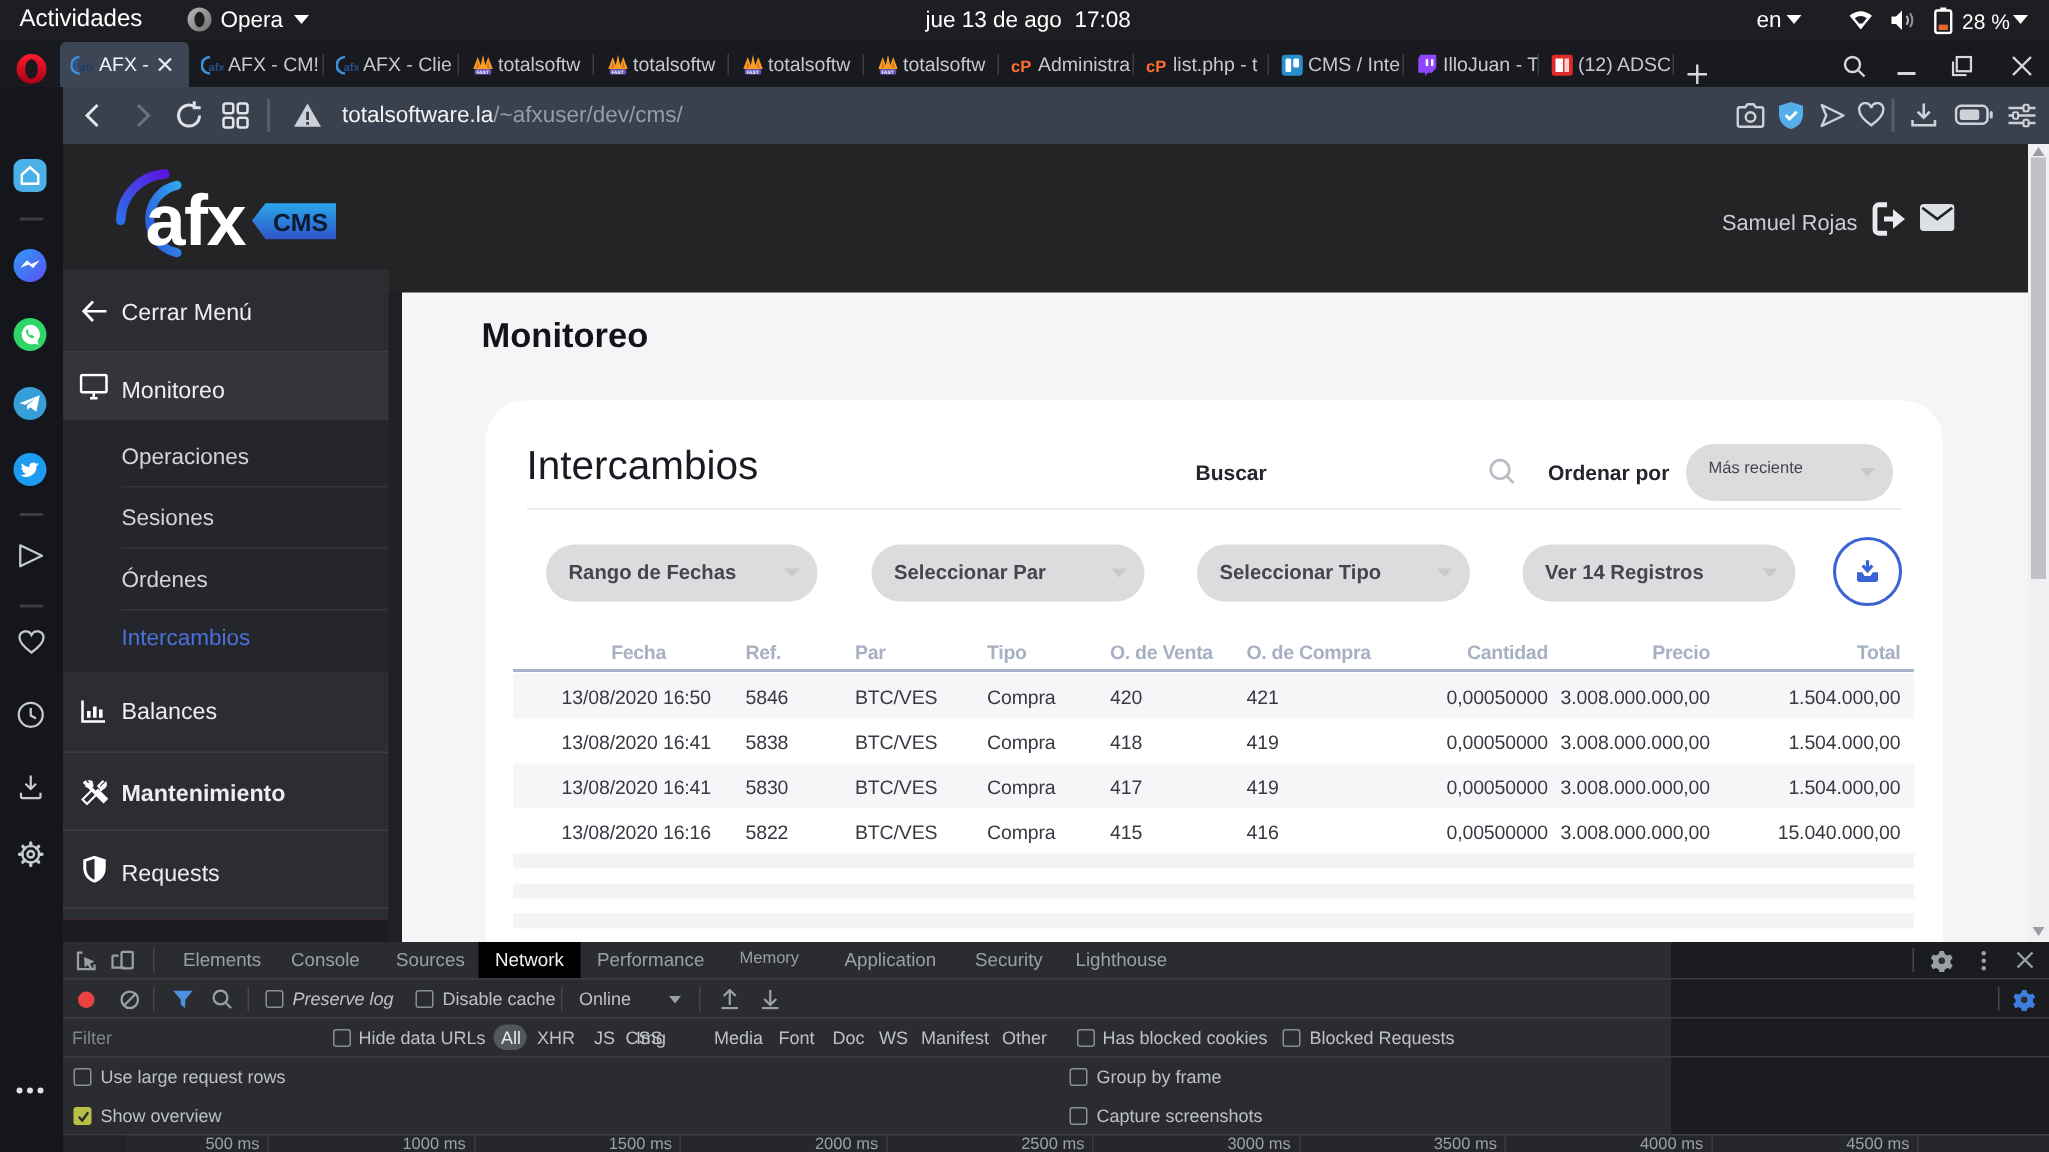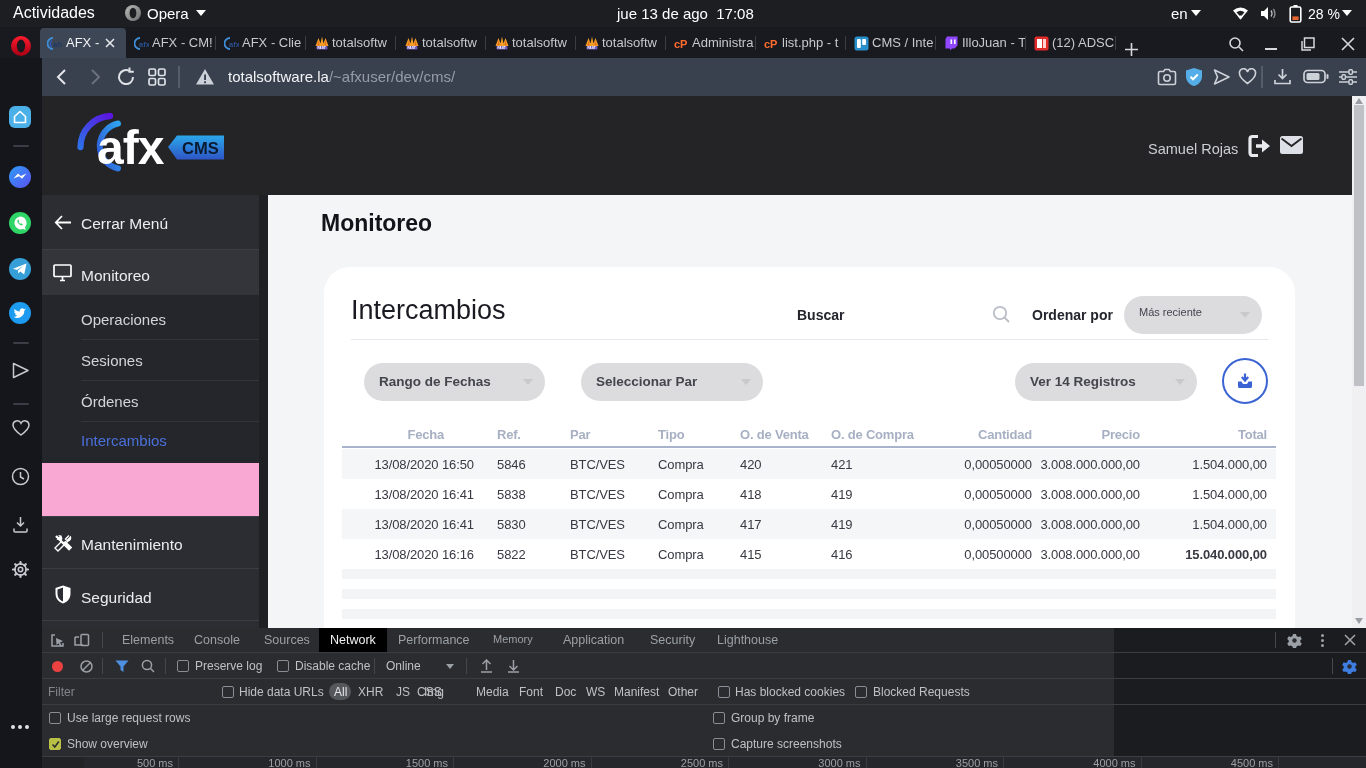--- a/index.html
+++ b/index.html
@@ -12,21 +12,21 @@
   .tab { position:absolute; top:1px; height:30px; color:#c6c8cd; font-size:13px; overflow:hidden; }
   .tab .tabtitle { position:absolute; left:26px; top:7px; white-space:nowrap; }
   .tabsep { position:absolute; top:9px; width:1px; height:14px; background:#3b3d45; }
   
   #addrbar { left:42px; top:58px; width:1324px; height:38px; background:#3a414e; }
   
   #sidebar { left:0; top:58px; width:42px; height:710px; background:#14161b; }
   .sidesep { position:absolute; left:13px; width:16px; height:2px; background:#3a3d45; border-radius:1px; }
   
   #pageheader { left:42px; top:96px; width:1324px; height:99px; background:#242426; }
-  #nav { left:42px; top:195px; width:217px; height:433px; background:#f9a8d4; overflow:hidden; }
+  #nav { left:42px; top:180px; width:217px; height:433px; background:#7f1d1d; overflow:hidden; }
   .navrow { position:absolute; left:0; width:217px; color:#ecedef; font-size:15.5px; }
   .navrow .lbl { position:absolute; left:39px; }
   .subitem { position:absolute; left:0; width:217px; color:#d3d4d9; font-size:15px; }
   #darkstrip { left:259px; top:195px; width:9px; height:433px; background:#1f2023; }
   #content { left:268px; top:195px; width:1084px; height:433px; background:#f4f5f7; overflow:hidden; }
   #card { position:absolute; left:56px; top:72px; width:971px; height:400px; background:#fff; border-radius:26px; }
   .pill { position:absolute; height:38px; background:#dcdcdf; border-radius:19px; color:#44454d; font-size:13.5px; font-weight:700; }
   .pill span.txt { position:absolute; left:15px; top:11px; white-space:nowrap; }
   .pill .caret { position:absolute; right:12px; top:16px; width:0; height:0; border-left:5px solid transparent; border-right:5px solid transparent; border-top:6px solid #c9c9cc; }
   
@@ -419,36 +419,45 @@
   <div style="position:absolute;top:100px;left:0;width:217px;height:168px;background:#24262b;">
     <span class="subitem" style="left:39px;top:16px;">Operaciones</span>
     <div style="position:absolute;left:39px;top:44px;width:178px;height:1px;background:#33353a;"></div>
     <span class="subitem" style="left:39px;top:57px;">Sesiones</span>
     <div style="position:absolute;left:39px;top:85px;width:178px;height:1px;background:#33353a;"></div>
     <span class="subitem" style="left:39px;top:98px;">Órdenes</span>
     <div style="position:absolute;left:39px;top:126px;width:178px;height:1px;background:#33353a;"></div>
     <span class="subitem" style="left:39px;top:137px;color:#4a70da;">Intercambios</span>
   </div>
 
-
-  <div class="navrow" style="top:321px;height:52px;background:#2b2d33;border-top:1px solid #3b3d44;">
+  <div class="navrow" style="top:268px;height:53px;background:#2b2d33;">
+    <svg style="position:absolute;left:12px;top:18px;" width="17" height="16" viewBox="0 0 17 16">
+      <path d="M1 1 V15 H16" stroke="#fff" stroke-width="1.7" fill="none"></path>
+      <rect x="4" y="8" width="2.4" height="4.5" fill="#fff"></rect>
+      <rect x="8" y="5" width="2.4" height="7.5" fill="#fff"></rect>
+      <rect x="12" y="7" width="2.4" height="5.5" fill="#fff"></rect>
+    </svg>
+    <span class="lbl" style="top:18px;">Balances</span>
+  </div>
+
+  <div class="navrow" style="top:321px;height:52px;background:#2b2d33;border-top:1px solid #3b3d44;font-weight:bold;">
     <svg style="position:absolute;left:12px;top:17px;" width="18" height="18" viewBox="0 0 18 18">
       <path d="M2 2 L9 9 M9 9 L15 15 L16.5 13.5 L10.5 7.5" stroke="#fff" stroke-width="2.4"></path>
       <path d="M2.5 5.5 L5.5 2.5 L4 1 L7.5 1.5 L8.5 5 L6.8 6.8 Z" fill="#fff"></path>
       <path d="M15 1.5 L11.5 5 L13 6.5 L16.5 3 C17 4.5 16 6.5 14 7 L7 14 L4 17 L1 14 L8 7" stroke="#fff" stroke-width="1.4" fill="none"></path>
     </svg>
     <span class="lbl" style="top:19px;">Mantenimiento</span>
   </div>
 
   <div class="navrow" style="top:373px;height:52px;background:#2b2d33;border-top:1px solid #3b3d44;">
     <svg style="position:absolute;left:13px;top:16px;" width="16" height="19" viewBox="0 0 16 19">
       <path d="M8 0.5 L15.5 3 V8.5 C15.5 13.5 12.5 17 8 18.5 C3.5 17 0.5 13.5 0.5 8.5 V3 Z" fill="#fff"></path>
       <path d="M8 2.5 V16.5 C4.8 15.2 2.5 12.5 2.5 8.5 V4.4 Z" fill="#2b2d33"></path>
     </svg>
-    <span class="lbl" style="top:20px;">Seguridad</span>
+    <span class="lbl" style="top:20px;">Requests</span>
   </div>
   <div class="navrow" style="top:425px;height:8px;background:#2b2d33;border-top:1px solid #3b3d44;"></div>
 </div>
 <div class="abs" id="darkstrip"></div>
 <div class="abs" id="content">
   <div style="position:absolute;left:53px;top:15px;font-size:23px;font-weight:700;color:#13131a;">Monitoreo</div>
   <div id="card">
 
     <div style="position:absolute;left:27px;top:28px;font-size:27px;color:#1a1a22;">Intercambios</div>
     <div style="position:absolute;left:473px;top:40px;font-size:14px;font-weight:700;color:#23242c;">Buscar</div>
@@ -462,20 +471,24 @@
         <span class="caret"></span>
       </div>
     <div style="position:absolute;left:27px;top:72px;width:917px;height:1px;background:#e7e8ed;"></div>
 
     <div class="pill" style="left:40px;top:96px;width:181px;">
         <span class="txt">Rango de Fechas</span>
         <span class="caret"></span>
       </div>
     <div class="pill" style="left:257px;top:96px;width:182px;">
         <span class="txt">Seleccionar Par</span>
+        <span class="caret"></span>
+      </div>
+    <div class="pill" style="left:474px;top:96px;width:182px;">
+        <span class="txt">Seleccionar Tipo</span>
         <span class="caret"></span>
       </div>
     <div class="pill" style="left:691px;top:96px;width:182px;">
         <span class="txt">Ver 14 Registros</span>
         <span class="caret"></span>
       </div>
 
     <div style="position:absolute;left:898px;top:91px;width:46px;height:46px;border:2px solid #3b63d3;border-radius:50%;background:#fff;">
       <svg style="position:absolute;left:13px;top:13px;" width="16" height="16" viewBox="0 0 16 16">
         <path d="M8 0.5 V7 M4.8 4 L8 7.5 L11.2 4" stroke="#3b63d3" stroke-width="2.2" fill="none"></path>
@@ -526,21 +539,21 @@
       <div class="td" style="left:798px;width:127px;text-align:right;top:97px;">1.504.000,00</div>
       <div style="position:absolute;left:0;top:119px;width:934px;height:30px;background:#ffffff;"></div>
       <div class="td" style="left:0;width:132px;text-align:right;top:127px;">13/08/2020 16:16</div>
       <div class="td" style="left:155px;top:127px;">5822</div>
       <div class="td" style="left:228px;top:127px;">BTC/VES</div>
       <div class="td" style="left:316px;top:127px;">Compra</div>
       <div class="td" style="left:398px;top:127px;">415</div>
       <div class="td" style="left:489px;top:127px;">416</div>
       <div class="td" style="left:558px;width:132px;text-align:right;top:127px;">0,00500000</div>
       <div class="td" style="left:690px;width:108px;text-align:right;top:127px;">3.008.000.000,00</div>
-      <div class="td" style="left:798px;width:127px;text-align:right;top:127px;font-weight:bold;">15.040.000,00</div>
+      <div class="td" style="left:798px;width:127px;text-align:right;top:127px;">15.040.000,00</div>
       <div style="position:absolute;left:0;top:149px;width:934px;height:10px;background:#f3f4f6;"></div>
       <div style="position:absolute;left:0;top:169px;width:934px;height:10px;background:#f3f4f6;"></div>
       <div style="position:absolute;left:0;top:189px;width:934px;height:10px;background:#f3f4f6;"></div>
     </div>
   </div>
 </div>
 <div class="abs" id="scroll">
   <svg style="position:absolute;left:3px;top:2px;" width="8" height="6" viewBox="0 0 8 6">
       <path d="M4 0 L8 6 H0 Z" fill="#9a9da3"></path>
     </svg>
@@ -592,21 +605,21 @@
   <div class="dtsep" style="left:60px;top:30px;height:16px;"></div>
   <svg style="position:absolute;left:73px;top:32px;" width="14" height="13" viewBox="0 0 14 13">
     <path d="M0.5 0.5 H13.5 L8.5 6.5 V12 L5.5 10 V6.5 Z" fill="#4e8fe0"></path>
   </svg>
   <svg style="position:absolute;left:99px;top:31px;" width="14" height="14" viewBox="0 0 14 14">
     <circle cx="6" cy="6" r="4.6" stroke="#9aa0a6" stroke-width="1.5" fill="none"></circle>
     <path d="M9.3 9.3 L13 13" stroke="#9aa0a6" stroke-width="1.5"></path>
   </svg>
   <div class="dtsep" style="left:123px;top:30px;height:16px;"></div>
   <div class="dtcheck" style="left:135px;top:32px;"></div>
-  <span class="dttext" style="left:153px;top:31px;">Preserve log</span>
+  <span class="dttext" style="left:153px;top:31px;font-style:italic;">Preserve log</span>
   <div class="dtcheck" style="left:235px;top:32px;"></div>
   <span class="dttext" style="left:253px;top:31px;">Disable cache</span>
   <div class="dtsep" style="left:332px;top:30px;height:16px;"></div>
   <span class="dttext" style="left:344px;top:31px;">Online</span>
   <span style="position:absolute;left:404px;top:36px;width:0;height:0;border-left:4.5px solid transparent;border-right:4.5px solid transparent;border-top:5.5px solid #9aa0a6;"></span>
   <div class="dtsep" style="left:424px;top:30px;height:16px;"></div>
   <svg style="position:absolute;left:438px;top:31px;" width="13" height="14" viewBox="0 0 13 14">
     <path d="M6.5 11 V1 M2.5 5 L6.5 1 L10.5 5" stroke="#9aa0a6" stroke-width="1.5" fill="none"></path>
     <path d="M1 13 H12" stroke="#9aa0a6" stroke-width="1.5"></path>
   </svg>

